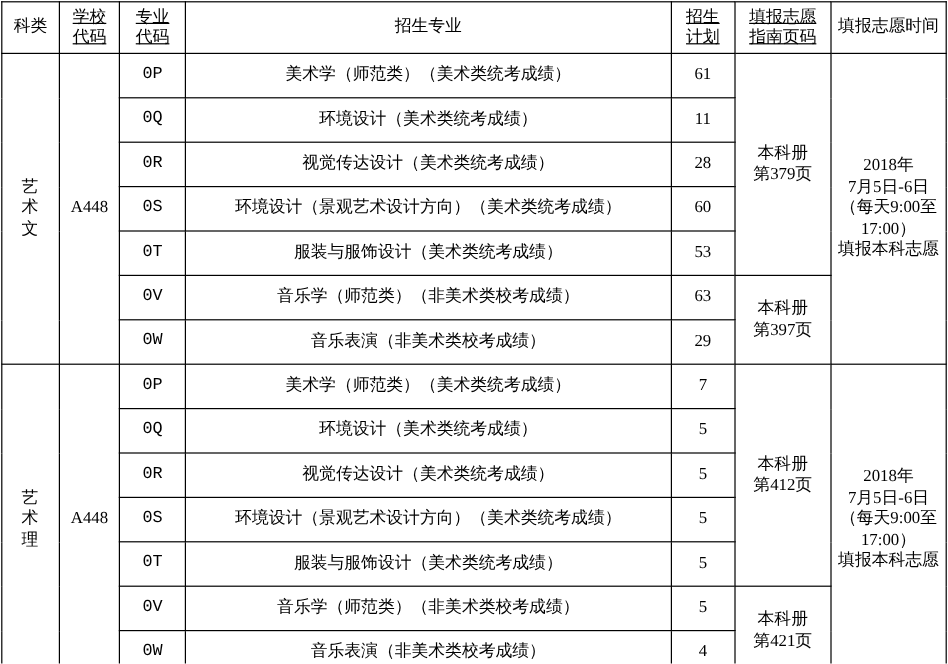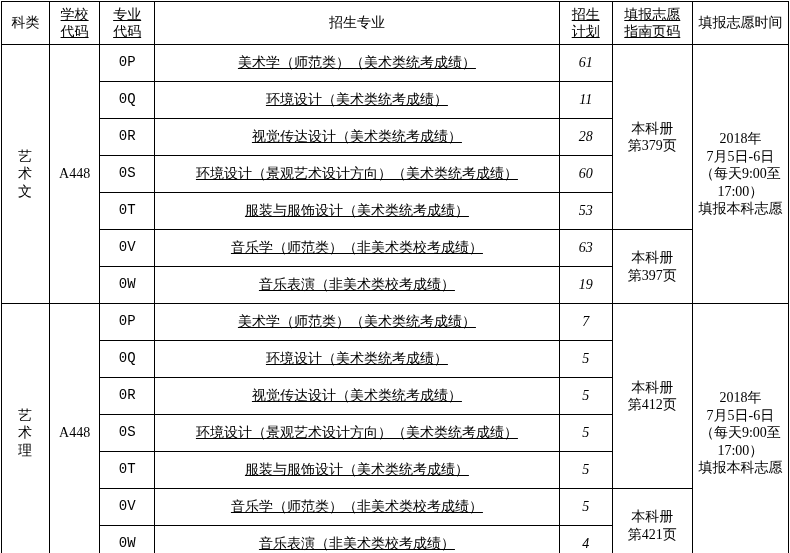--- a/index.html
+++ b/index.html
@@ -61,25 +61,23 @@
   }
   td.majorcode {
     font-size: 14px;
     font-family: Liberation Mono, monospace;
   }
   td.majorname {
     text-align: left;
     padding-left: 14px;
     font-size: 15px;
     height: 32px;
-    text-decoration: underline;
   }
   td.plan {
     font-size: 15px;
-    font-style: italic;
   }
   td.page {
     font-size: 14px;
     font-weight: bold;
     line-height: 1.35;
     margin-top: 36px;
   }
   td.time {
     font-size: 13px;
     line-height: 1.45;
@@ -162,21 +160,21 @@
         </tr>
         <tr>
           <td class="majorcode">0V</td>
           <td class="majorname">音乐学（师范类）（非美术类校考成绩）</td>
           <td class="plan">63</td>
           <td class="page" rowspan="2"><span>本科册</span><br><span>第397页</span></td>
         </tr>
         <tr>
           <td class="majorcode">0W</td>
           <td class="majorname">音乐表演（非美术类校考成绩）</td>
-          <td class="plan">19</td>
+          <td class="plan">29</td>
         </tr>
         <tr>
           <td class="kelei" rowspan="7">艺<br>术<br>理</td>
           <td class="schoolcode" rowspan="7">A448</td>
           <td class="majorcode">0P</td>
           <td class="majorname">美术学（师范类）（美术类统考成绩）</td>
           <td class="plan">7</td>
           <td class="page" rowspan="5"><span>本科册</span><br><span>第412页</span></td>
           <td class="time" rowspan="7">
             <span class="tline">2018年</span>

